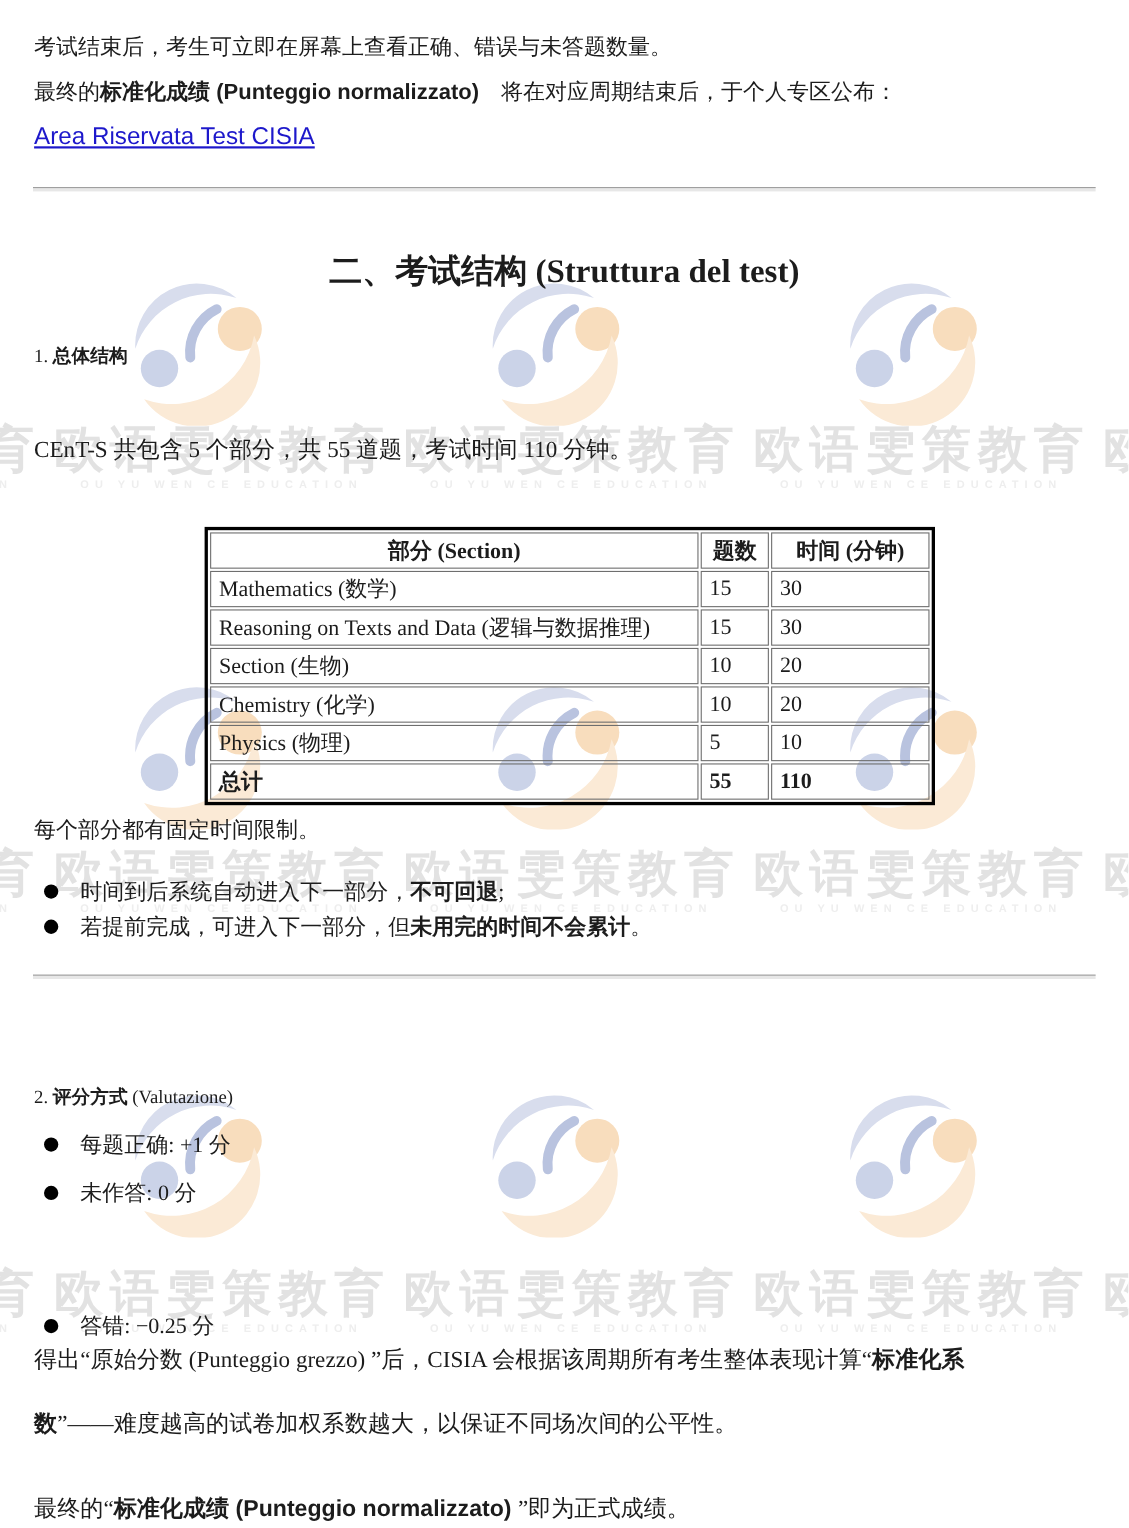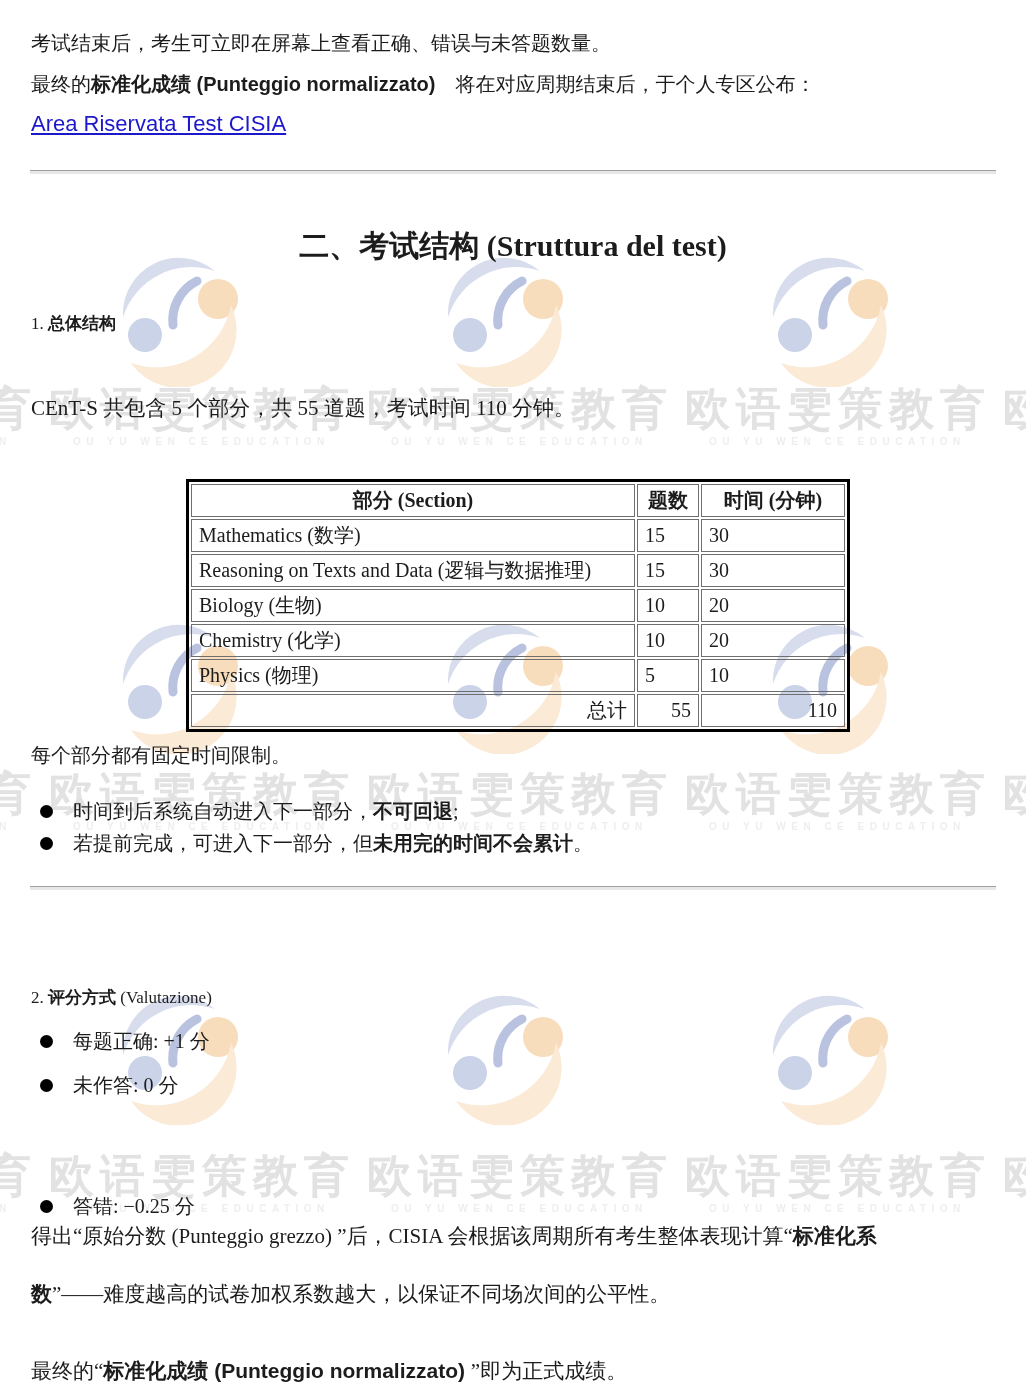--- a/index.html
+++ b/index.html
@@ -34,21 +34,21 @@
   .lead{left:31px;top:394px;}
   
   .exam-table{position:absolute;left:186px;top:479px;border-collapse:separate;border-spacing:2px;
               border:3px solid #000000;font-size:20px;background:transparent;}
   .exam-table th,.exam-table td{border:1px solid #6e6e6e;padding:1px 7px;height:29px;
               background:transparent;white-space:nowrap;text-align:left;vertical-align:middle;}
   .exam-table th{font-weight:bold;text-align:center;}
   .col-section{width:428px;}
   .col-q{width:46px;}
   .col-t{width:128px;}
-  .total-row td{font-weight:normal;text-align:right;}
+  .total-row td{font-weight:bold;}
   .note{left:31px;top:742px;}
   
   .bullet{position:absolute;left:40px;white-space:nowrap;}
   .dot{display:inline-block;width:13px;height:13px;border-radius:50%;background:#000;
        vertical-align:middle;margin-right:20px;margin-top:-3px;}
   .sb1{top:798px;}
   .sb2{top:830px;}
   .vb1{top:1028px;}
   .vb2{top:1072px;}
   .vb3{top:1193px;}
@@ -200,21 +200,21 @@
         <td>Mathematics (数学)</td>
         <td>15</td>
         <td>30</td>
       </tr>
       <tr>
         <td>Reasoning on Texts and Data (逻辑与数据推理)</td>
         <td>15</td>
         <td>30</td>
       </tr>
       <tr>
-        <td>Biology (生物)</td>
+        <td>Section (生物)</td>
         <td>10</td>
         <td>20</td>
       </tr>
       <tr>
         <td>Chemistry (化学)</td>
         <td>10</td>
         <td>20</td>
       </tr>
       <tr>
         <td>Physics (物理)</td>

